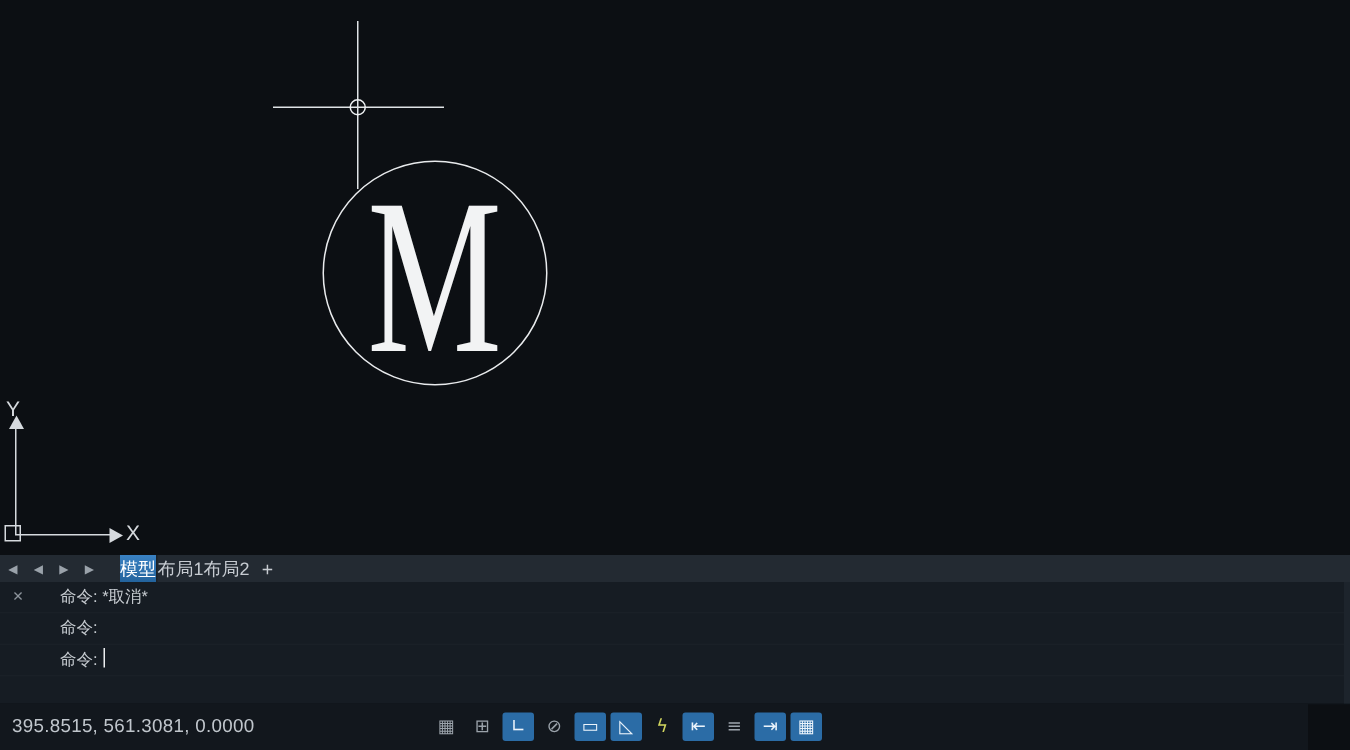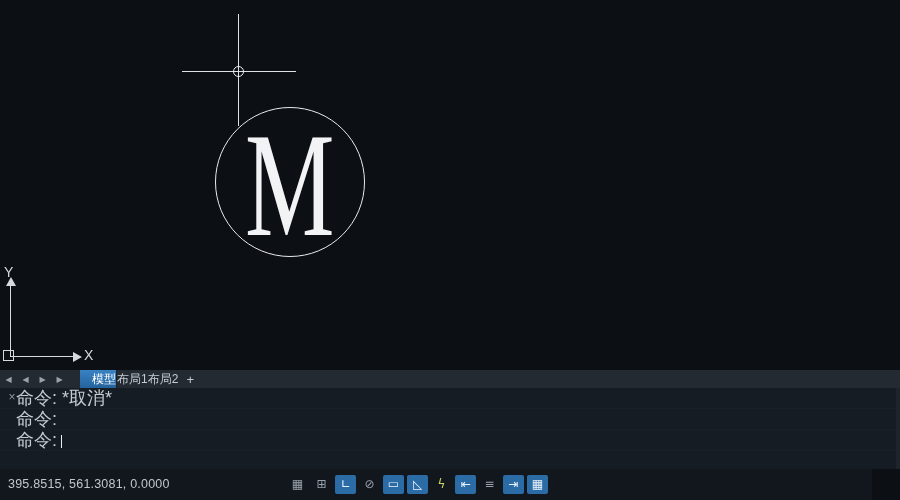--- a/index.html
+++ b/index.html
@@ -41,38 +41,38 @@
   }
   .tabbar button{background:none;border:none;margin:0;padding:0;cursor:default;color:inherit;font-family:inherit;}
   .navbtn{width:17px;display:flex;align-items:center;justify-content:center;}
   .navbtn span{font-size:8px;color:#9aa2aa;}
   .tab{
     padding:0 13px;display:flex;align-items:center;justify-content:center;
     font-size:12px;color:#c3c9cf;background:#262d35;border-right:1px solid #1a2027;
   }
   .tab.active{
     background:linear-gradient(#3a82c4,#23639c);color:#ffffff;
-    border-right:1px solid #1a2027;margin-left:12px;padding-left:12px;
+    border-right:1px solid #1a2027;margin-left:12px;
   }
   .tab-add{
     width:24px;display:flex;align-items:center;justify-content:center;
     font-size:13px;color:#aab1b8;background:#262d35;margin-left:3px;border-right:1px solid #1a2027;
   }
   
   .cmdwin{
     position:absolute;left:0;top:388px;width:900px;height:81px;
     background:#161c23;border-bottom:1px solid #0d1116;
   }
   .cmd-close{
     position:absolute;left:5px;top:2px;width:14px;height:14px;
     background:none;border:none;padding:0;color:#8d949c;font-size:12px;line-height:14px;cursor:default;
   }
   .cmd-line{
-    position:relative;height:20px;line-height:20px;padding-left:16px;
-    font-size:18px;color:#c7ccd1;white-space:pre;
+    position:relative;height:20px;line-height:20px;padding-left:40px;
+    font-size:11px;color:#c7ccd1;white-space:pre;
     border-bottom:1px solid rgba(255,255,255,0.02);
   }
   .caret{
     display:inline-block;width:1px;height:13px;background:#eceef0;
     margin-left:4px;vertical-align:-2px;animation:blink 1.1s steps(1) infinite;
   }
   @keyframes blink{50%{opacity:0;}}
   .cmd-scrollbar{position:absolute;right:0;top:0;width:4px;height:81px;background:#1d242c;}
   
   .statusbar{

